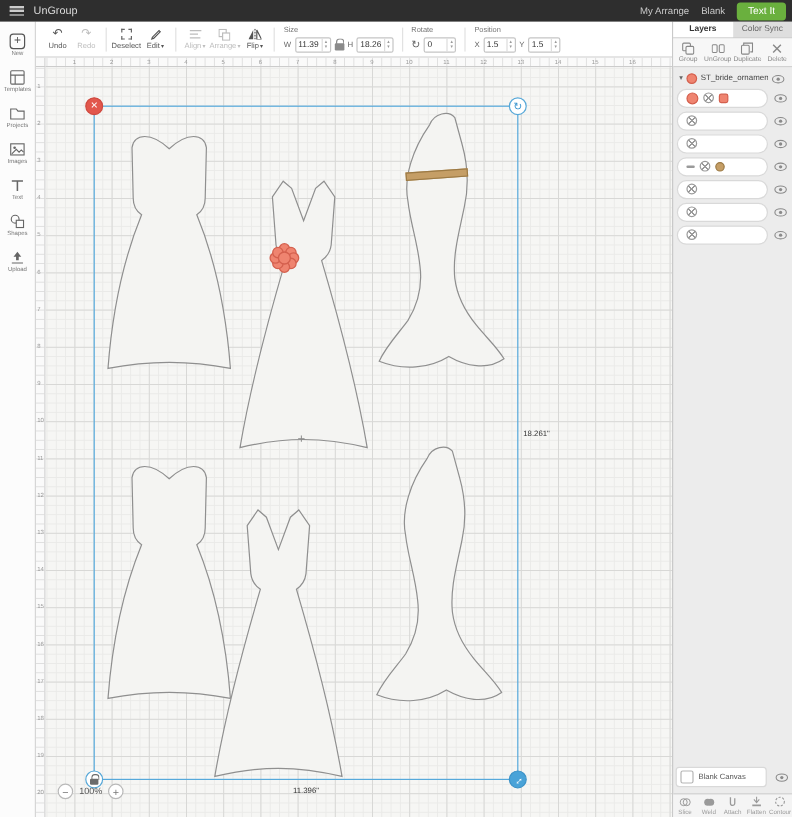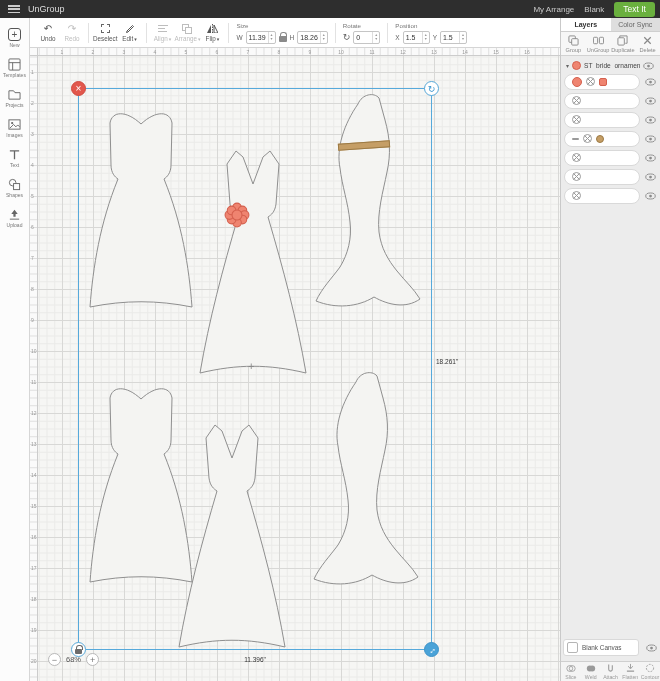--- a/index.html
+++ b/index.html
@@ -408,21 +408,21 @@
         </div>
     </div>
 
     <span class="dim-label dim-h">18.261"</span>
     <span class="dim-label dim-w">11.396"</span>
 
     <div class="zoomctl">
       <span class="zoom-btn">
           <span>−</span>
         </span>
-      <span class="zoom-level">68%</span>
+      <span class="zoom-level">100%</span>
       <span class="zoom-btn">
           <span>+</span>
         </span>
     </div>
   </div>
 </div>
 
 <div class="rpanel">
   <div class="rtabs">
     <div class="rtab active">Layers</div>

